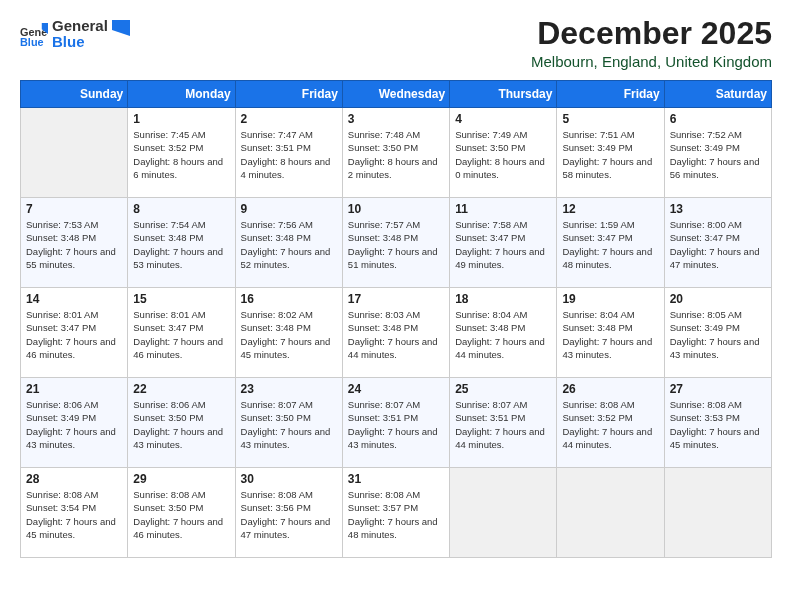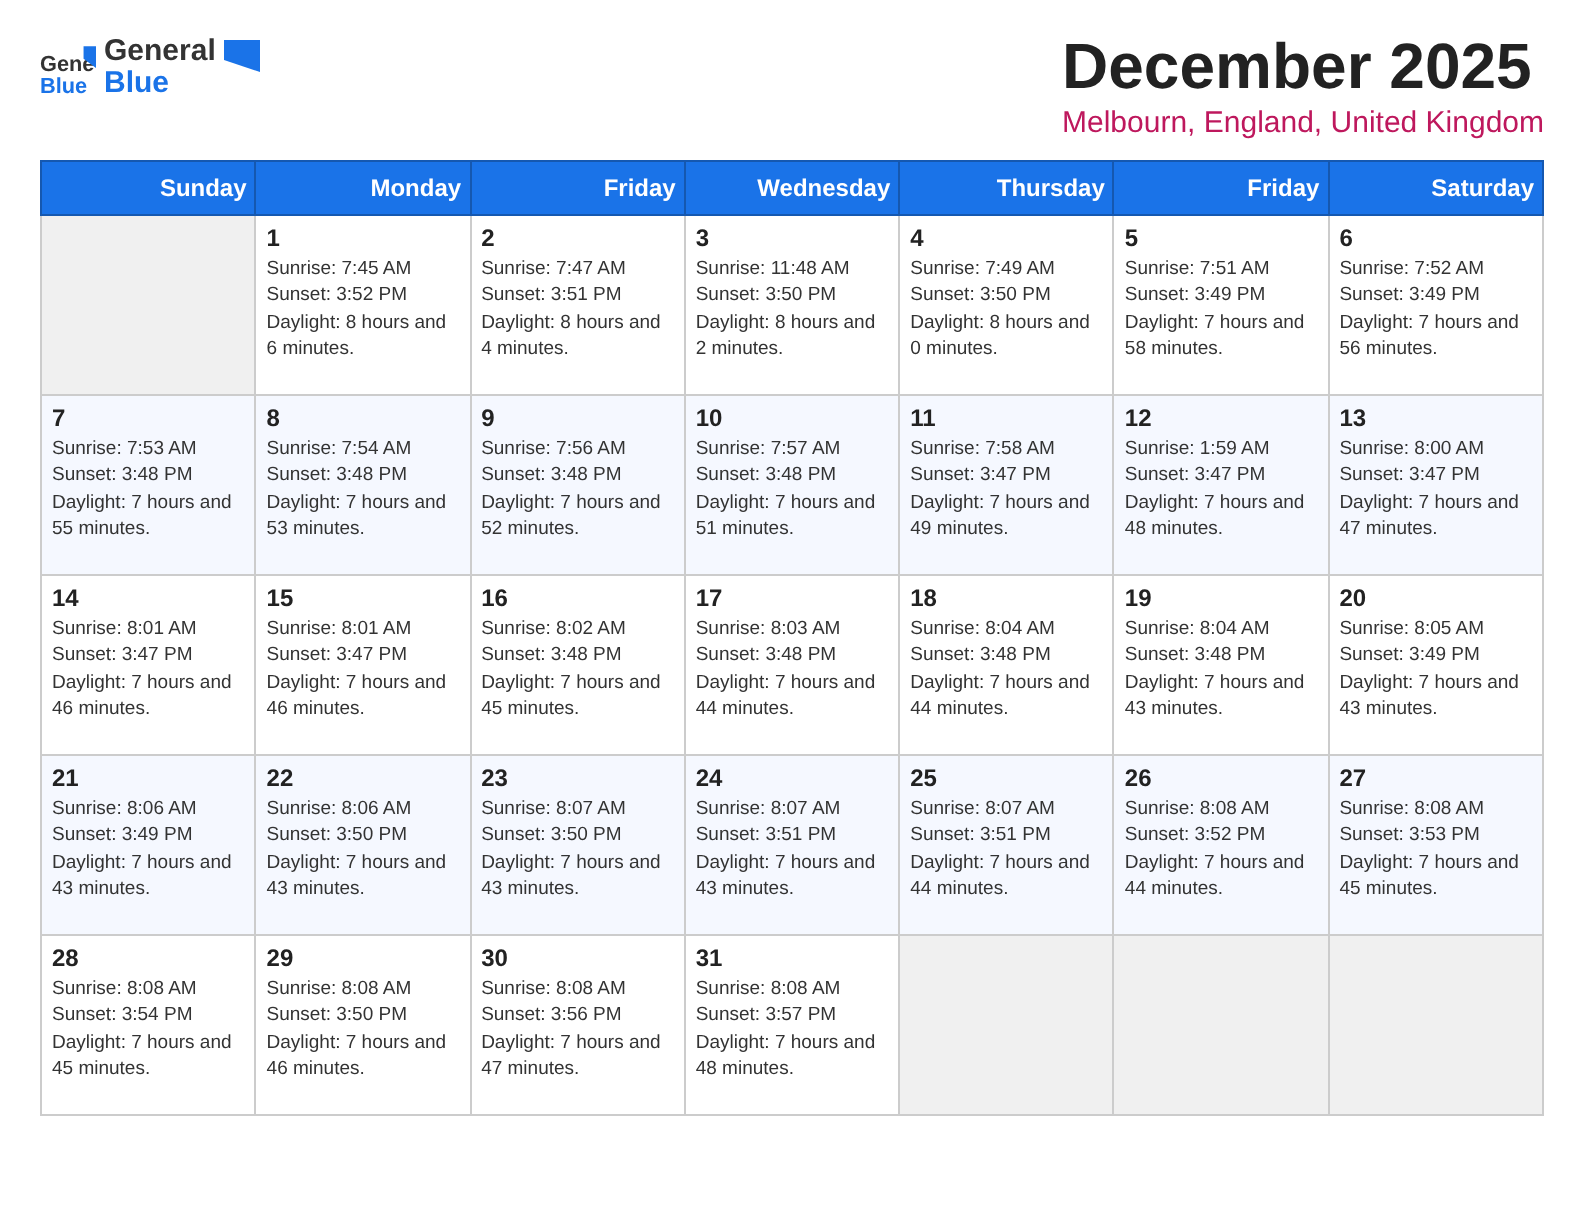--- a/index.html
+++ b/index.html
@@ -20,30 +20,30 @@
       display: flex;
       align-items: center;
       gap: 4px;
     }
     .logo-general { color: #333; }
     .logo-blue { color: #1a73e8; }
     .logo-icon {
       width: 28px;
       height: 28px;
     }
-    .title-block { text-align: left; }
+    .title-block { text-align: right; }
     .month-title {
       font-size: 32px;
       font-weight: bold;
       color: #222;
       line-height: 1.1;
     }
     .location {
       font-size: 15px;
-      color: #be185d;
+      color: #14532d;
       margin-top: 2px;
     }
     table {
       width: 100%;
       border-collapse: collapse;
       table-layout: fixed;
     }
     thead tr th {
       background: #1a73e8;
       color: #fff;
@@ -119,21 +119,21 @@
         <td>
           <span class="day-num">1</span>
           <div class="day-info"><span>Sunrise: 7:45 AM</span><br><span>Sunset: 3:52 PM</span><br><span>Daylight: 8 hours and 6 minutes.</span></div>
         </td>
         <td>
           <span class="day-num">2</span>
           <div class="day-info"><span>Sunrise: 7:47 AM</span><br><span>Sunset: 3:51 PM</span><br><span>Daylight: 8 hours and 4 minutes.</span></div>
         </td>
         <td>
           <span class="day-num">3</span>
-          <div class="day-info"><span>Sunrise: 11:48 AM</span><br><span>Sunset: 3:50 PM</span><br><span>Daylight: 8 hours and 2 minutes.</span></div>
+          <div class="day-info"><span>Sunrise: 7:48 AM</span><br><span>Sunset: 3:50 PM</span><br><span>Daylight: 8 hours and 2 minutes.</span></div>
         </td>
         <td>
           <span class="day-num">4</span>
           <div class="day-info"><span>Sunrise: 7:49 AM</span><br><span>Sunset: 3:50 PM</span><br><span>Daylight: 8 hours and 0 minutes.</span></div>
         </td>
         <td>
           <span class="day-num">5</span>
           <div class="day-info"><span>Sunrise: 7:51 AM</span><br><span>Sunset: 3:49 PM</span><br><span>Daylight: 7 hours and 58 minutes.</span></div>
         </td>
         <td>

